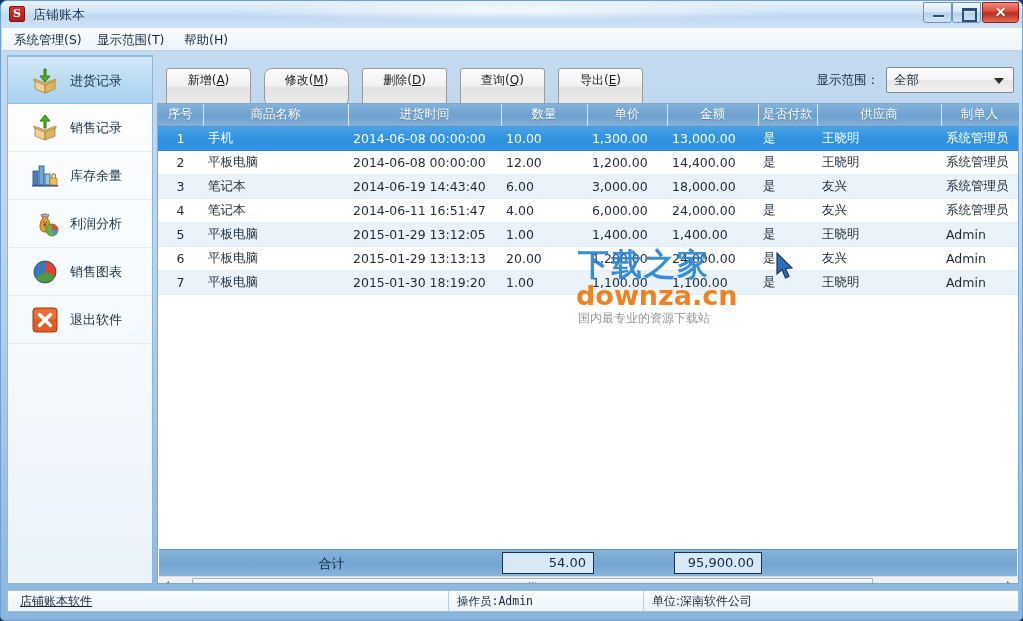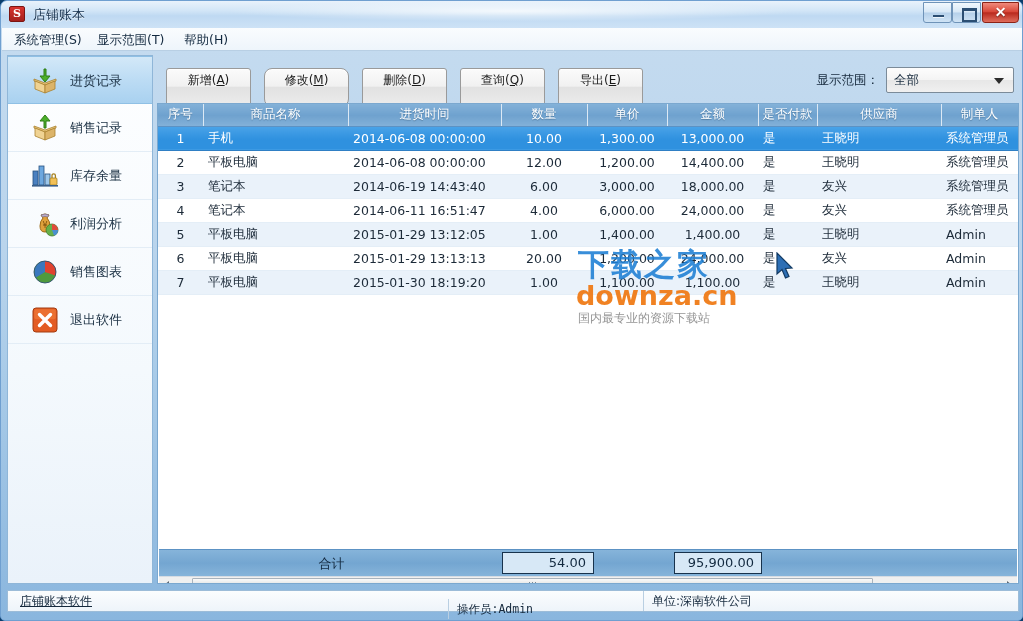--- a/index.html
+++ b/index.html
@@ -152,21 +152,21 @@
     border-bottom: 1px solid #e4eef7; padding: 0 5px;
     white-space: nowrap; overflow: hidden;
   }
   tr.r-odd td  { background: #eaf2fa; }
   tr.r-even td { background: #ffffff; }
   tr.r-sel td {
     background: linear-gradient(to bottom, #4aa3e8 0%, #2f91df 55%, #2f91df 100%);
     color: #ffffff; border-bottom: 1px solid #2f7fc4;
   }
   .c-num { text-align: center; }
-  .c-right { text-align: center; }
+  .c-right { text-align: left; }
   .c-left { text-align: left; }
   
   .wm { position: absolute; pointer-events: none; user-select: none; }
   .wm-cn {
     left: 420px; top: 140px; font-size: 31px; font-weight: bold; color: #1d7fd4;
     letter-spacing: 2px; opacity: .88;
     font-family: "DejaVu Sans", "Liberation Sans", sans-serif;
   }
   .wm-en {
     left: 418px; top: 176px; font-size: 27px; font-weight: bold; color: #f07c18;
@@ -225,21 +225,21 @@
   .statusbar {
     position: absolute; left: 6px; top: 589px; width: 1012px; height: 22px;
     background: linear-gradient(to bottom, #fbfdfe, #eef4fa);
     border: 1px solid #9cbcd8;
   }
   .sb-cell {
     position: absolute; top: 0; height: 20px; font-size: 12px; color: #15293d;
     line-height: 20px; padding-left: 8px;
   }
   .sb-1 { left: 4px;   width: 440px; text-decoration: underline; }
-  .sb-2 { left: 440px; width: 195px; border-left: 1px solid #b9cfe2; margin-top: 8px; }
+  .sb-2 { left: 440px; width: 195px; border-left: 1px solid #b9cfe2; }
   .sb-3 { left: 635px; width: 207px; border-left: 1px solid #b9cfe2; }
   .sb-4 { left: 842px; width: 168px; border-left: 1px solid #b9cfe2; }
   .mono { font-family: "DejaVu Sans Mono", "Liberation Mono", monospace; font-size: 11.5px; }
 </style>
 </head>
 <body>
 
 <div class="window">
 
   <div class="titlebar">

